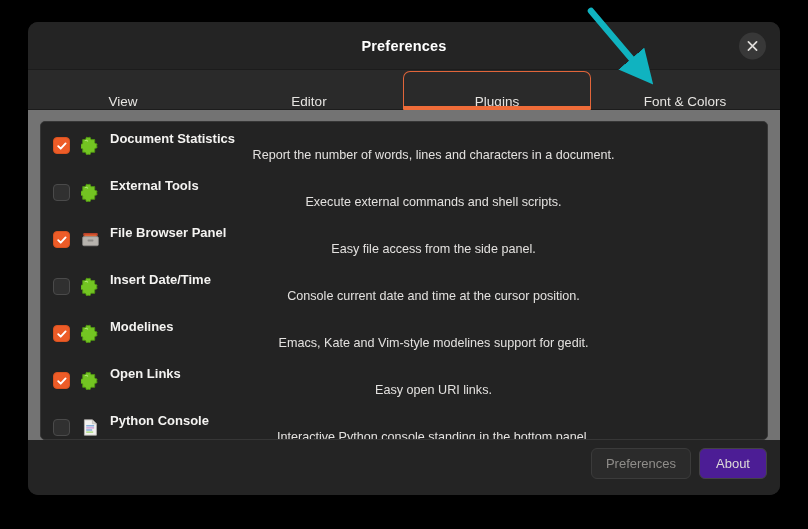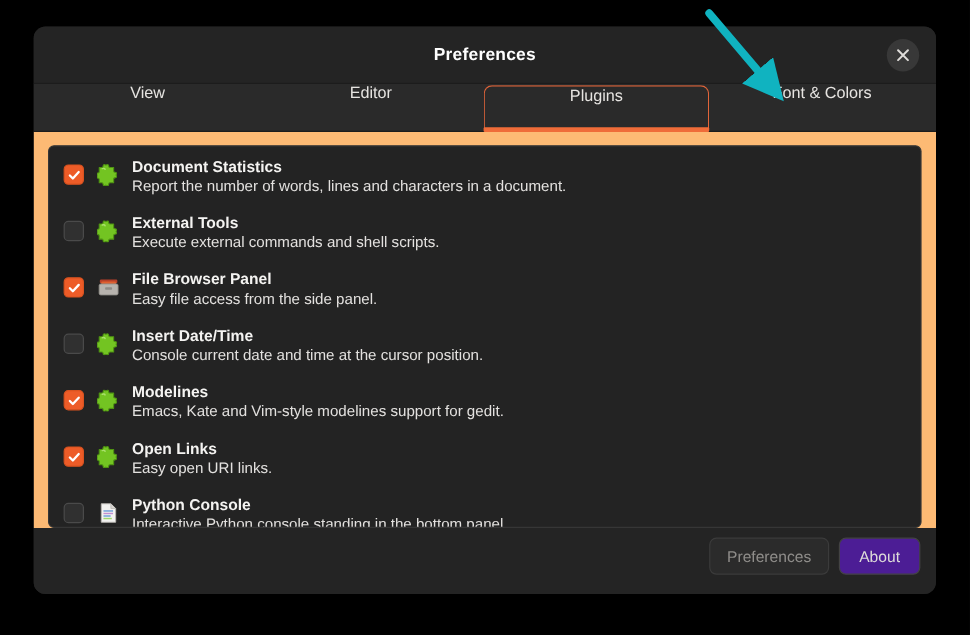--- a/index.html
+++ b/index.html
@@ -59,21 +59,21 @@
     background: #2a2a2a;
     display: flex;
     align-items: stretch;
     border-top: 1px solid #1c1c1c;
     border-bottom: 1px solid #1c1c1c;
     padding: 0 2px;
   }
   .tab {
     flex: 1 1 0;
     display: flex;
-    align-items: flex-start;
+    align-items: flex-end;
     justify-content: center;
     color: #e6e4e1;
     font-size: 13.5px;
     cursor: pointer;
     position: relative;
   }
   .tab.active {
     border: 1px solid #e1653a;
     border-bottom: none;
     border-radius: 7px 7px 0 0;
@@ -85,21 +85,21 @@
     position: absolute;
     left: -1px; right: -1px; bottom: -1px;
     height: 4px;
     background: #ef6c39;
     border-radius: 1px;
   }
 
   
   .body-area {
     flex: 1 1 auto;
-    background: #fdba74;
+    background: #737373;
     padding: 11px 12px 0 12px;
     display: flex;
     flex-direction: column;
     min-height: 0;
   }
   .list-panel {
     flex: 1 1 auto;
     border: 1px solid #363636;
     border-radius: 5px;
     background: #232323;
@@ -140,20 +140,21 @@
     font-weight: bold;
     line-height: 17px;
     white-space: nowrap;
   }
   .pdesc {
     color: #e3e1df;
     font-size: 12.6px;
     line-height: 17px;
     white-space: nowrap;
     overflow: hidden;
+    text-align: center;
   }
 
   
   .footer {
     flex: 0 0 auto;
     height: 55px;
     background: #242424;
     display: flex;
     align-items: center;
     justify-content: flex-end;

